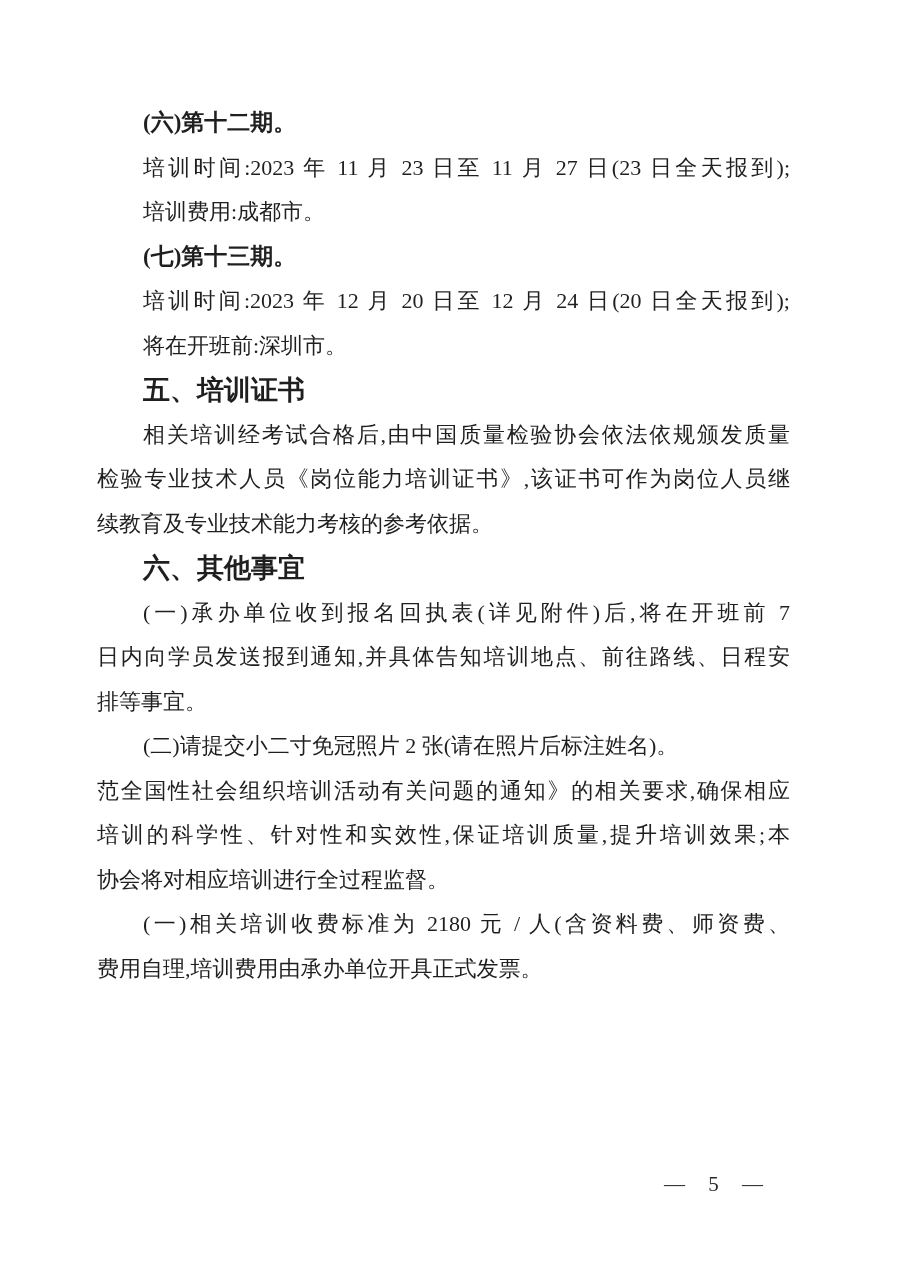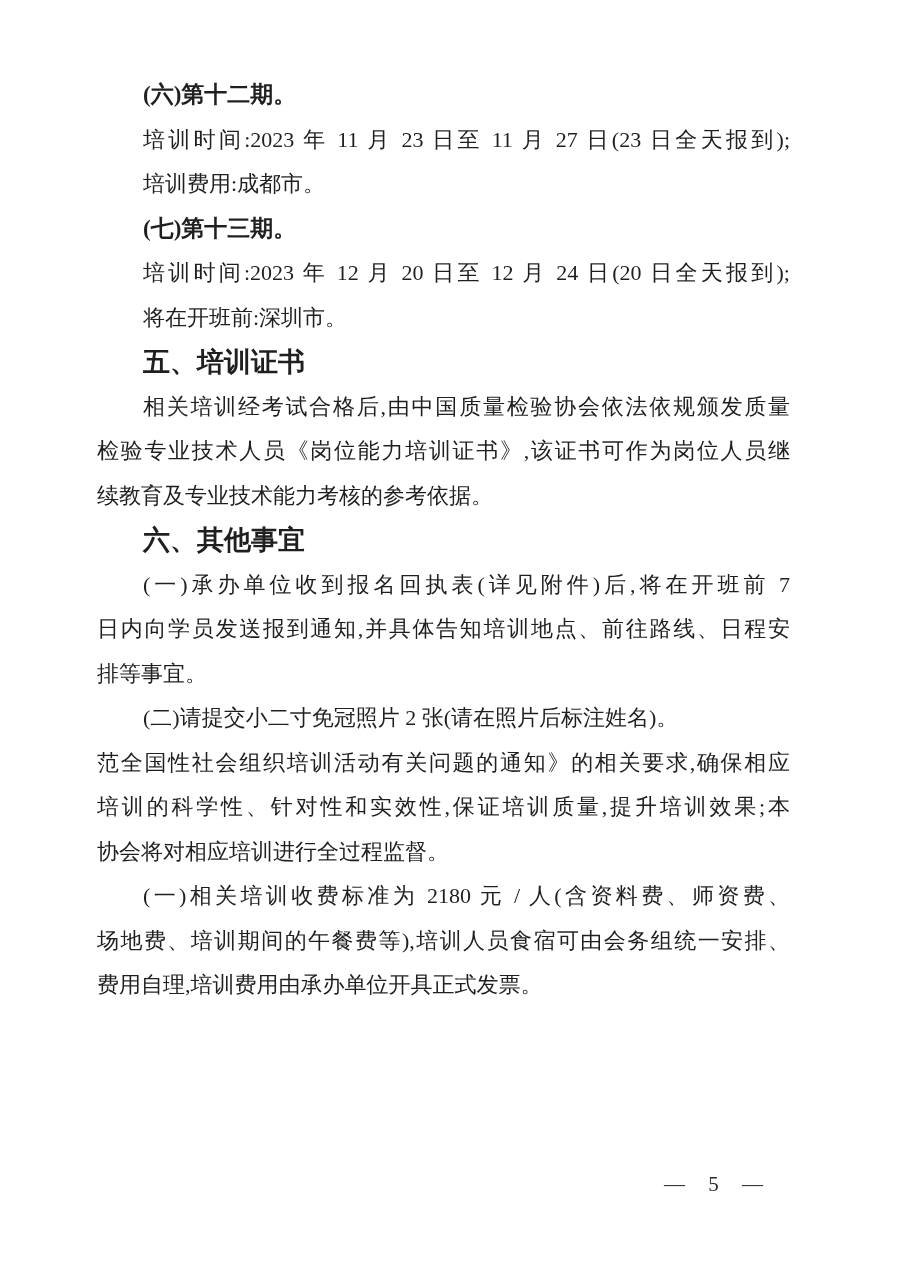--- a/index.html
+++ b/index.html
@@ -13,21 +13,21 @@
     position: relative;
     overflow: hidden;
     color: #1f1f1f;
     font-family: "Liberation Serif", "DejaVu Serif", serif;
   }
   .doc {
     position: absolute;
     left: 97px;
     top: 0;
     width: 693px;
-    padding-top: 73px;
+    padding-top: 101px;
   }
   .line {
     font-size: 22px;
     line-height: 44.5px;
     height: 44.5px;
     white-space: nowrap;
     text-align: left;
   }
   .indent {
     text-indent: 46px;
@@ -71,17 +71,16 @@
   <div class="line">续教育及专业技术能力考核的参考依据。</div>
   <div class="line indent head">六、其他事宜</div>
   <div class="line indent justify">(一)承办单位收到报名回执表(详见附件)后,将在开班前 7</div>
   <div class="line justify">日内向学员发送报到通知,并具体告知培训地点、前往路线、日程安</div>
   <div class="line">排等事宜。</div>
   <div class="line indent">(二)请提交小二寸免冠照片 2 张(请在照片后标注姓名)。</div>
   <div class="line justify">范全国性社会组织培训活动有关问题的通知》的相关要求,确保相应</div>
   <div class="line justify">培训的科学性、针对性和实效性,保证培训质量,提升培训效果;本</div>
   <div class="line">协会将对相应培训进行全过程监督。</div>
   <div class="line indent justify">(一)相关培训收费标准为 2180 元 / 人(含资料费、师资费、</div>
-  <div class="line justify">场地费、培训期间的午餐费等),培训人员食宿可由会务组统一安排、</div>
   <div class="line">费用自理,培训费用由承办单位开具正式发票。</div>
 </div>
 
 <div class="pagenum">— 5 —</div>
 
 </body></html>

